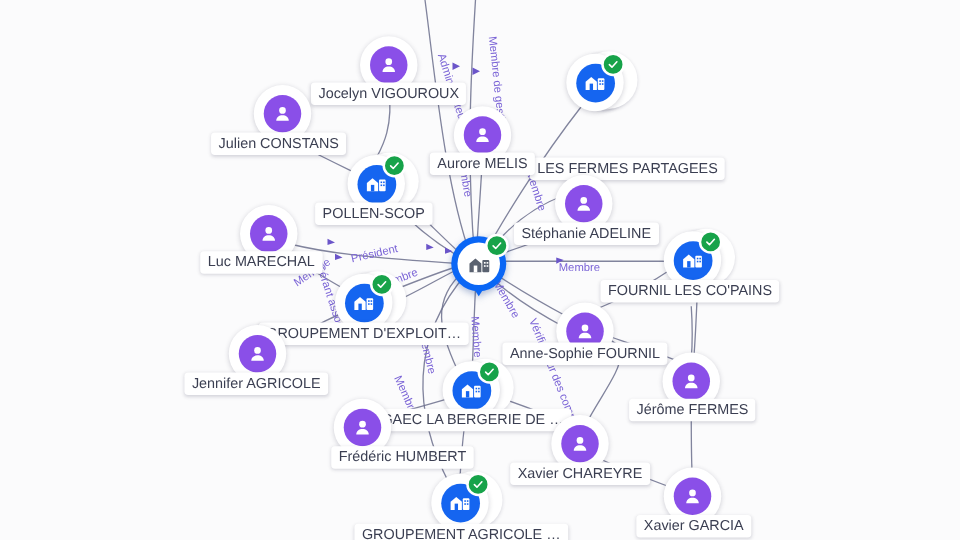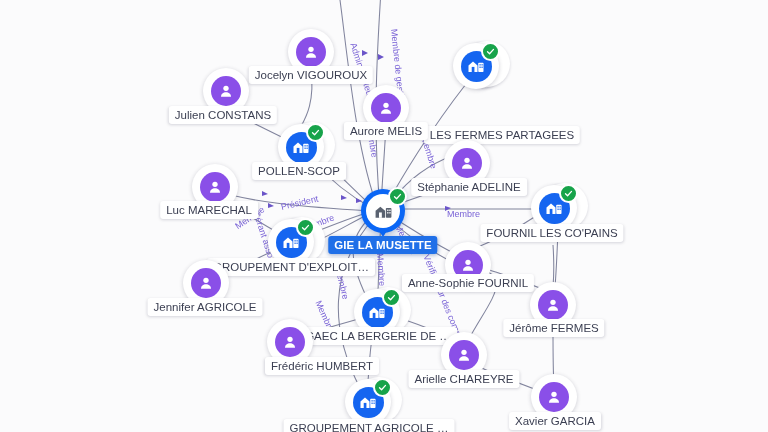--- a/index.html
+++ b/index.html
@@ -367,21 +367,21 @@
       <div class="node" style="left: 464px; top: 355px;">
         <div class="disc">
           <div class="glyph person">
             <svg width="16" height="16" viewBox="0 0 24 24" aria-hidden="true">
               <circle cx="12" cy="8" r="4" fill="#fff"></circle>
               <path d="M4.5 20.5c0-4.2 3.4-6.6 7.5-6.6s7.5 2.4 7.5 6.6z" fill="#fff"></path>
             </svg>
           </div>
         </div>
       </div>
-      <div class="label" style="left: 464px; top: 370px;">Arielle CHAREYRE</div>
+      <div class="label" style="left: 464px; top: 370px;">Xavier CHAREYRE</div>
       <div class="node" style="left: 554px; top: 397px;">
         <div class="disc">
           <div class="glyph person">
             <svg width="16" height="16" viewBox="0 0 24 24" aria-hidden="true">
               <circle cx="12" cy="8" r="4" fill="#fff"></circle>
               <path d="M4.5 20.5c0-4.2 3.4-6.6 7.5-6.6s7.5 2.4 7.5 6.6z" fill="#fff"></path>
             </svg>
           </div>
         </div>
       </div>
@@ -424,15 +424,14 @@
         </svg>
       </div>
       <div class="check">
         <svg width="9" height="9" viewBox="0 0 24 24" aria-hidden="true">
           <path d="M4 12.5 L9.5 18 L20 6.5" fill="none" stroke="#fff" stroke-width="3.4" stroke-linecap="round" stroke-linejoin="round"></path>
         </svg>
       </div>
     </div>
   </div>
 
-  <div class="label sel" style="left:383px;top:236px;">GIE LA MUSETTE</div>
 
 </div>
 
 </body></html>

